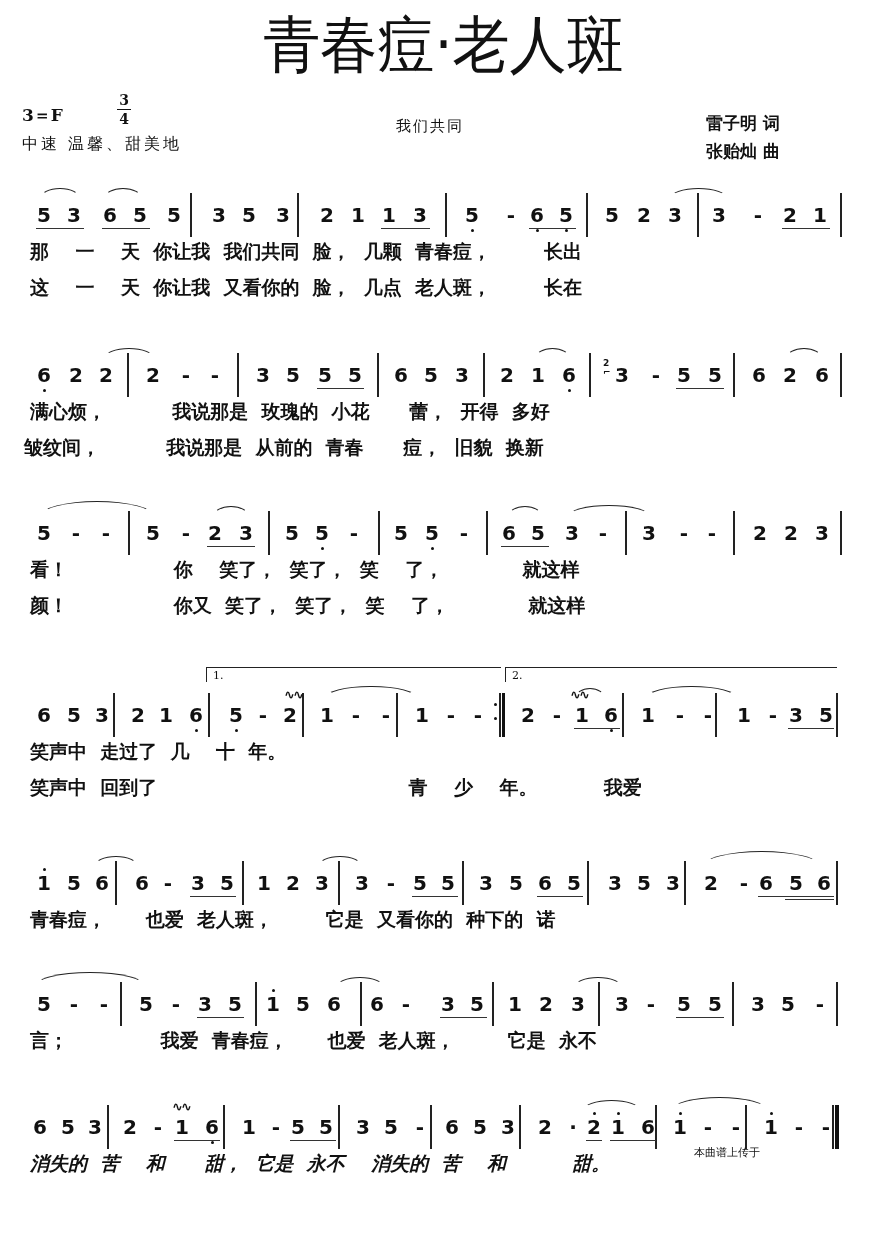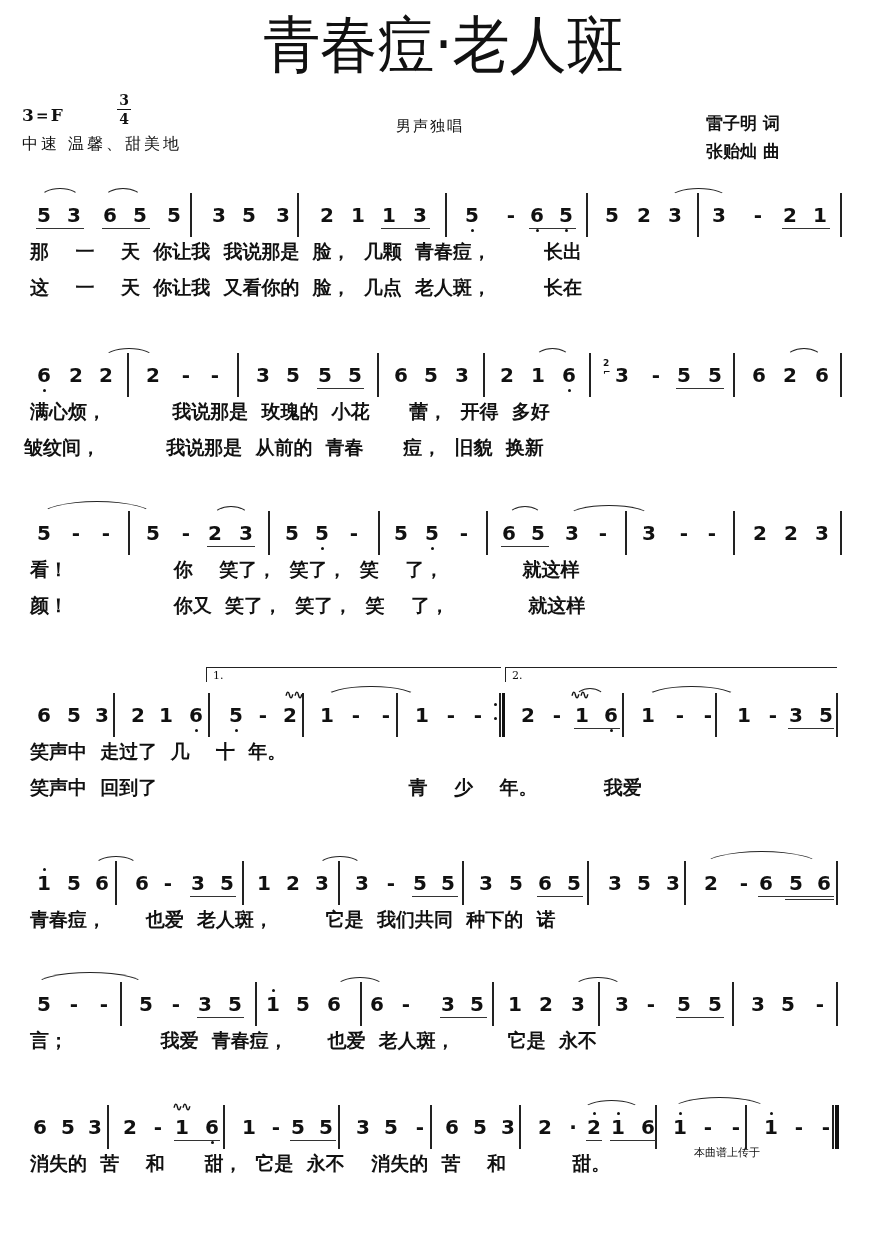--- a/index.html
+++ b/index.html
@@ -33,21 +33,21 @@
 
 <div class="title">青春痘·老人斑</div>
 
 <div class="meta key">3＝F</div>
 <div class="frac">
   <span>3</span>
   <span class="bar"></span>
   <span>4</span>
 </div>
 <div class="meta tempo">中速  温馨、甜美地</div>
-<div class="meta perf">男声独唱</div>
+<div class="meta perf">我们共同</div>
 <div class="credit" style="left:706px;top:112px;">雷子明  词</div>
 <div class="credit" style="left:706px;top:140px;">张贻灿  曲</div>
 
 <div id="score">
     <div class="line" style="top: 205px;">
       <div class="n" style="left: 36px; top: 0px;">5</div>
       <div class="n" style="left: 66px; top: 0px;">3</div>
       <div class="n" style="left: 102px; top: 0px;">6</div>
       <div class="n" style="left: 132px; top: 0px;">5</div>
       <div class="n" style="left: 166px; top: 0px;">5</div>
@@ -76,21 +76,21 @@
       <div class="bl" style="left: 697px; top: -12px; height: 44px;"></div>
       <div class="bl" style="left: 840px; top: -12px; height: 44px;"></div>
       <div class="ul" style="left: 36px; width: 48px; top: 23px;"></div>
       <div class="ul" style="left: 102px; width: 48px; top: 23px;"></div>
       <div class="ul" style="left: 381px; width: 49px; top: 23px;"></div>
       <div class="ul" style="left: 529px; width: 47px; top: 23px;"></div>
       <div class="ul" style="left: 782px; width: 48px; top: 23px;"></div>
       <div class="slur" style="left: 40px; width: 38px; height: 9px; top: -17px;"></div>
       <div class="slur" style="left: 104px; width: 36px; height: 9px; top: -17px;"></div>
       <div class="slur" style="left: 670px; width: 55px; height: 9px; top: -17px;"></div>
-      <div class="ly" style="left: 30px; top: 36px;">那    一    天  你让我  我说那是  脸，  几颗  青春痘，        长出</div>
+      <div class="ly" style="left: 30px; top: 36px;">那    一    天  你让我  我们共同  脸，  几颗  青春痘，        长出</div>
       <div class="ly" style="left: 30px; top: 72px;">这    一    天  你让我  又看你的  脸，  几点  老人斑，        长在</div>
     </div>
     <div class="line" style="top: 365px;">
       <div class="n" style="left: 36px; top: 0px;">6<span class="dotb"></span></div>
       <div class="n" style="left: 68px; top: 0px;">2</div>
       <div class="n" style="left: 98px; top: 0px;">2</div>
       <div class="n" style="left: 145px; top: 0px;">2</div>
       <div class="n" style="left: 178px; top: 0px;">-</div>
       <div class="n" style="left: 207px; top: 0px;">-</div>
       <div class="n" style="left: 255px; top: 0px;">3</div>
@@ -257,21 +257,21 @@
       <div class="bl" style="left: 684px; top: -12px; height: 44px;"></div>
       <div class="bl" style="left: 836px; top: -12px; height: 44px;"></div>
       <div class="ul" style="left: 190px; width: 46px; top: 23px;"></div>
       <div class="ul" style="left: 412px; width: 46px; top: 23px;"></div>
       <div class="ul" style="left: 537px; width: 46px; top: 23px;"></div>
       <div class="ul" style="left: 758px; width: 76px; top: 23px;"></div>
       <div class="ul" style="left: 785px; width: 49px; top: 26px;"></div>
       <div class="slur" style="left: 94px; width: 42px; height: 9px; top: -17px;"></div>
       <div class="slur" style="left: 318px; width: 42px; height: 9px; top: -17px;"></div>
       <div class="slur" style="left: 703px; width: 115px; height: 14px; top: -22px;"></div>
-      <div class="ly" style="left: 30px; top: 36px;">青春痘，      也爱  老人斑，        它是  我们共同  种下的  诺</div>
+      <div class="ly" style="left: 30px; top: 36px;">青春痘，      也爱  老人斑，        它是  又看你的  种下的  诺</div>
     </div>
     <div class="line" style="top: 994px;">
       <div class="n" style="left: 36px; top: 0px;">5</div>
       <div class="n" style="left: 66px; top: 0px;">-</div>
       <div class="n" style="left: 96px; top: 0px;">-</div>
       <div class="n" style="left: 138px; top: 0px;">5</div>
       <div class="n" style="left: 168px; top: 0px;">-</div>
       <div class="n" style="left: 197px; top: 0px;">3</div>
       <div class="n" style="left: 227px; top: 0px;">5</div>
       <div class="n" style="left: 265px; top: 0px;">1<span class="dott"></span></div>
@@ -346,20 +346,20 @@
         <span style="position:absolute;left:0;top:0;width:1.5px;height:44px;background:#222"></span>
         <span style="position:absolute;left:3px;top:0;width:4px;height:44px;background:#111"></span>
       </div>
       <div class="ul" style="left: 174px; width: 46px; top: 23px;"></div>
       <div class="ul" style="left: 290px; width: 46px; top: 23px;"></div>
       <div class="ul" style="left: 586px; width: 16px; top: 23px;"></div>
       <div class="ul" style="left: 610px; width: 46px; top: 23px;"></div>
       <div class="slur" style="left: 583px; width: 55px; height: 9px; top: -17px;"></div>
       <div class="slur" style="left: 672px; width: 93px; height: 11.625px; top: -19.625px;"></div>
       <div class="mord" style="left: 172px; top: -18px;">∿∿</div>
-      <div class="ly" style="left: 30px; top: 36px;">消失的  苦    和      甜，  它是  永不    消失的  苦    和          甜。</div>
+      <div class="ly" style="left: 30px; top: 36px; font-style: italic;">消失的  苦    和      甜，  它是  永不    消失的  苦    和          甜。</div>
     </div>
   </div>
 
 <div class="footer">本曲谱上传于</div>
 <div class="logo">
   <span class="c">◐</span><span>中国曲谱网</span>
 </div>
 
 </body></html>

